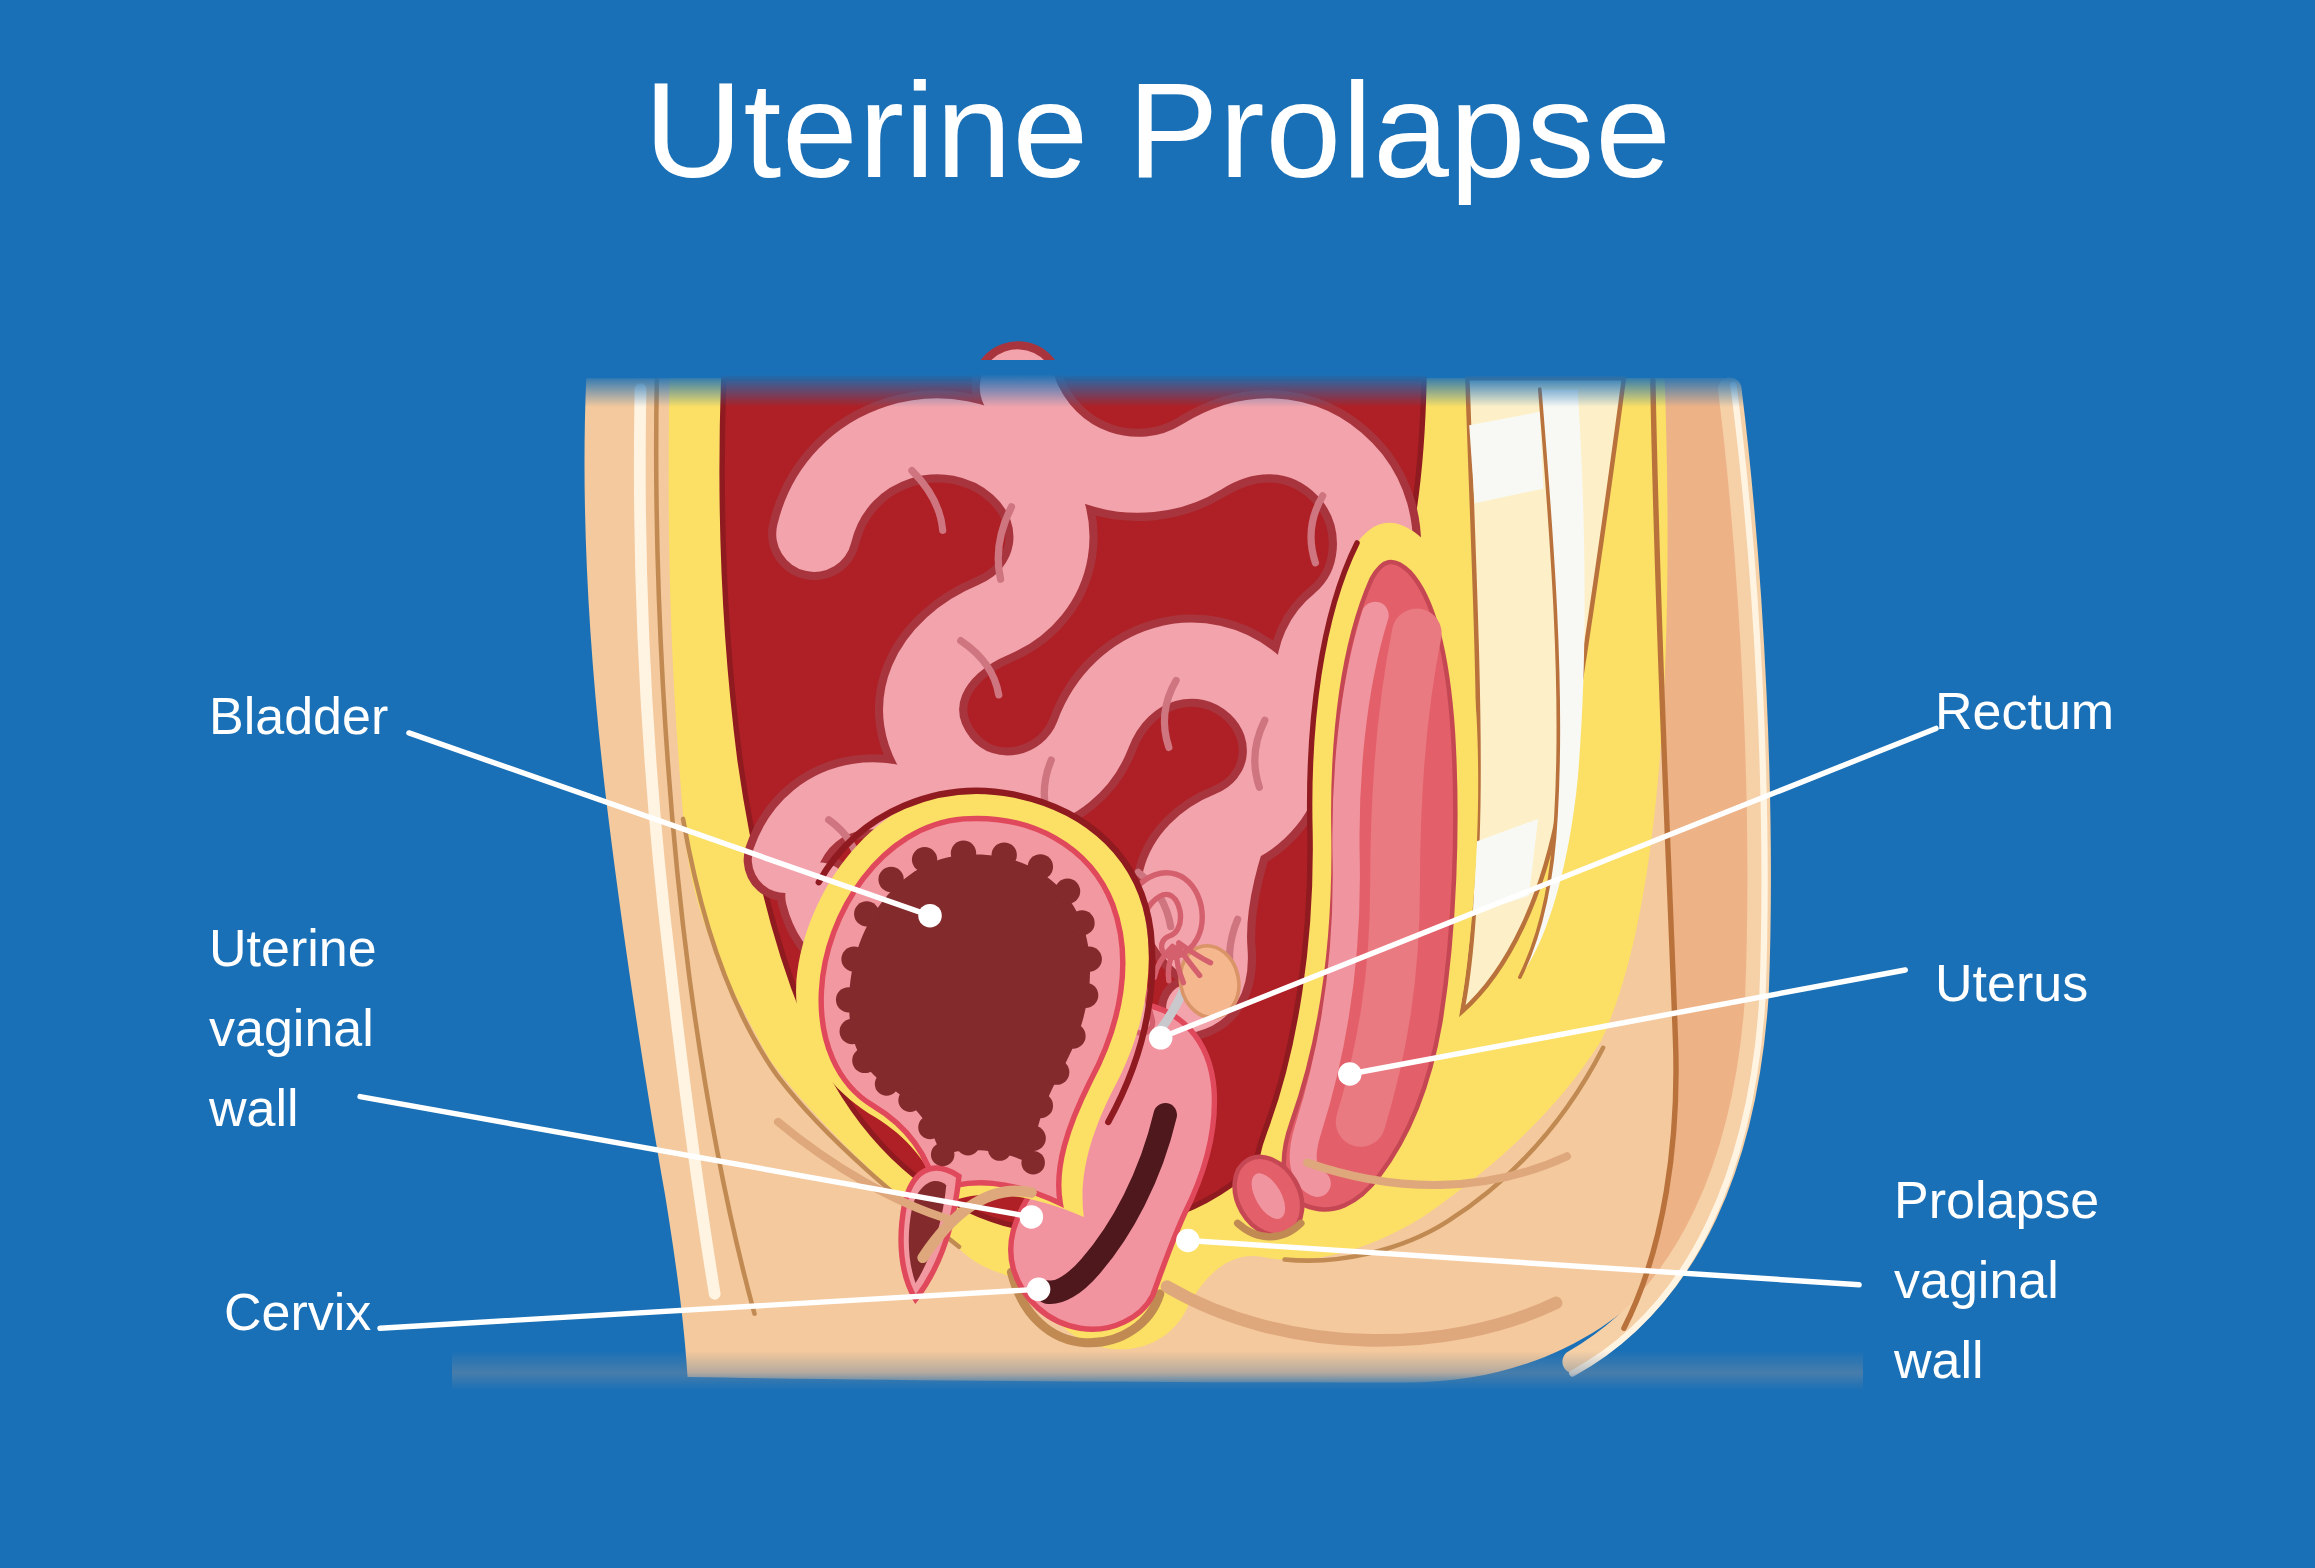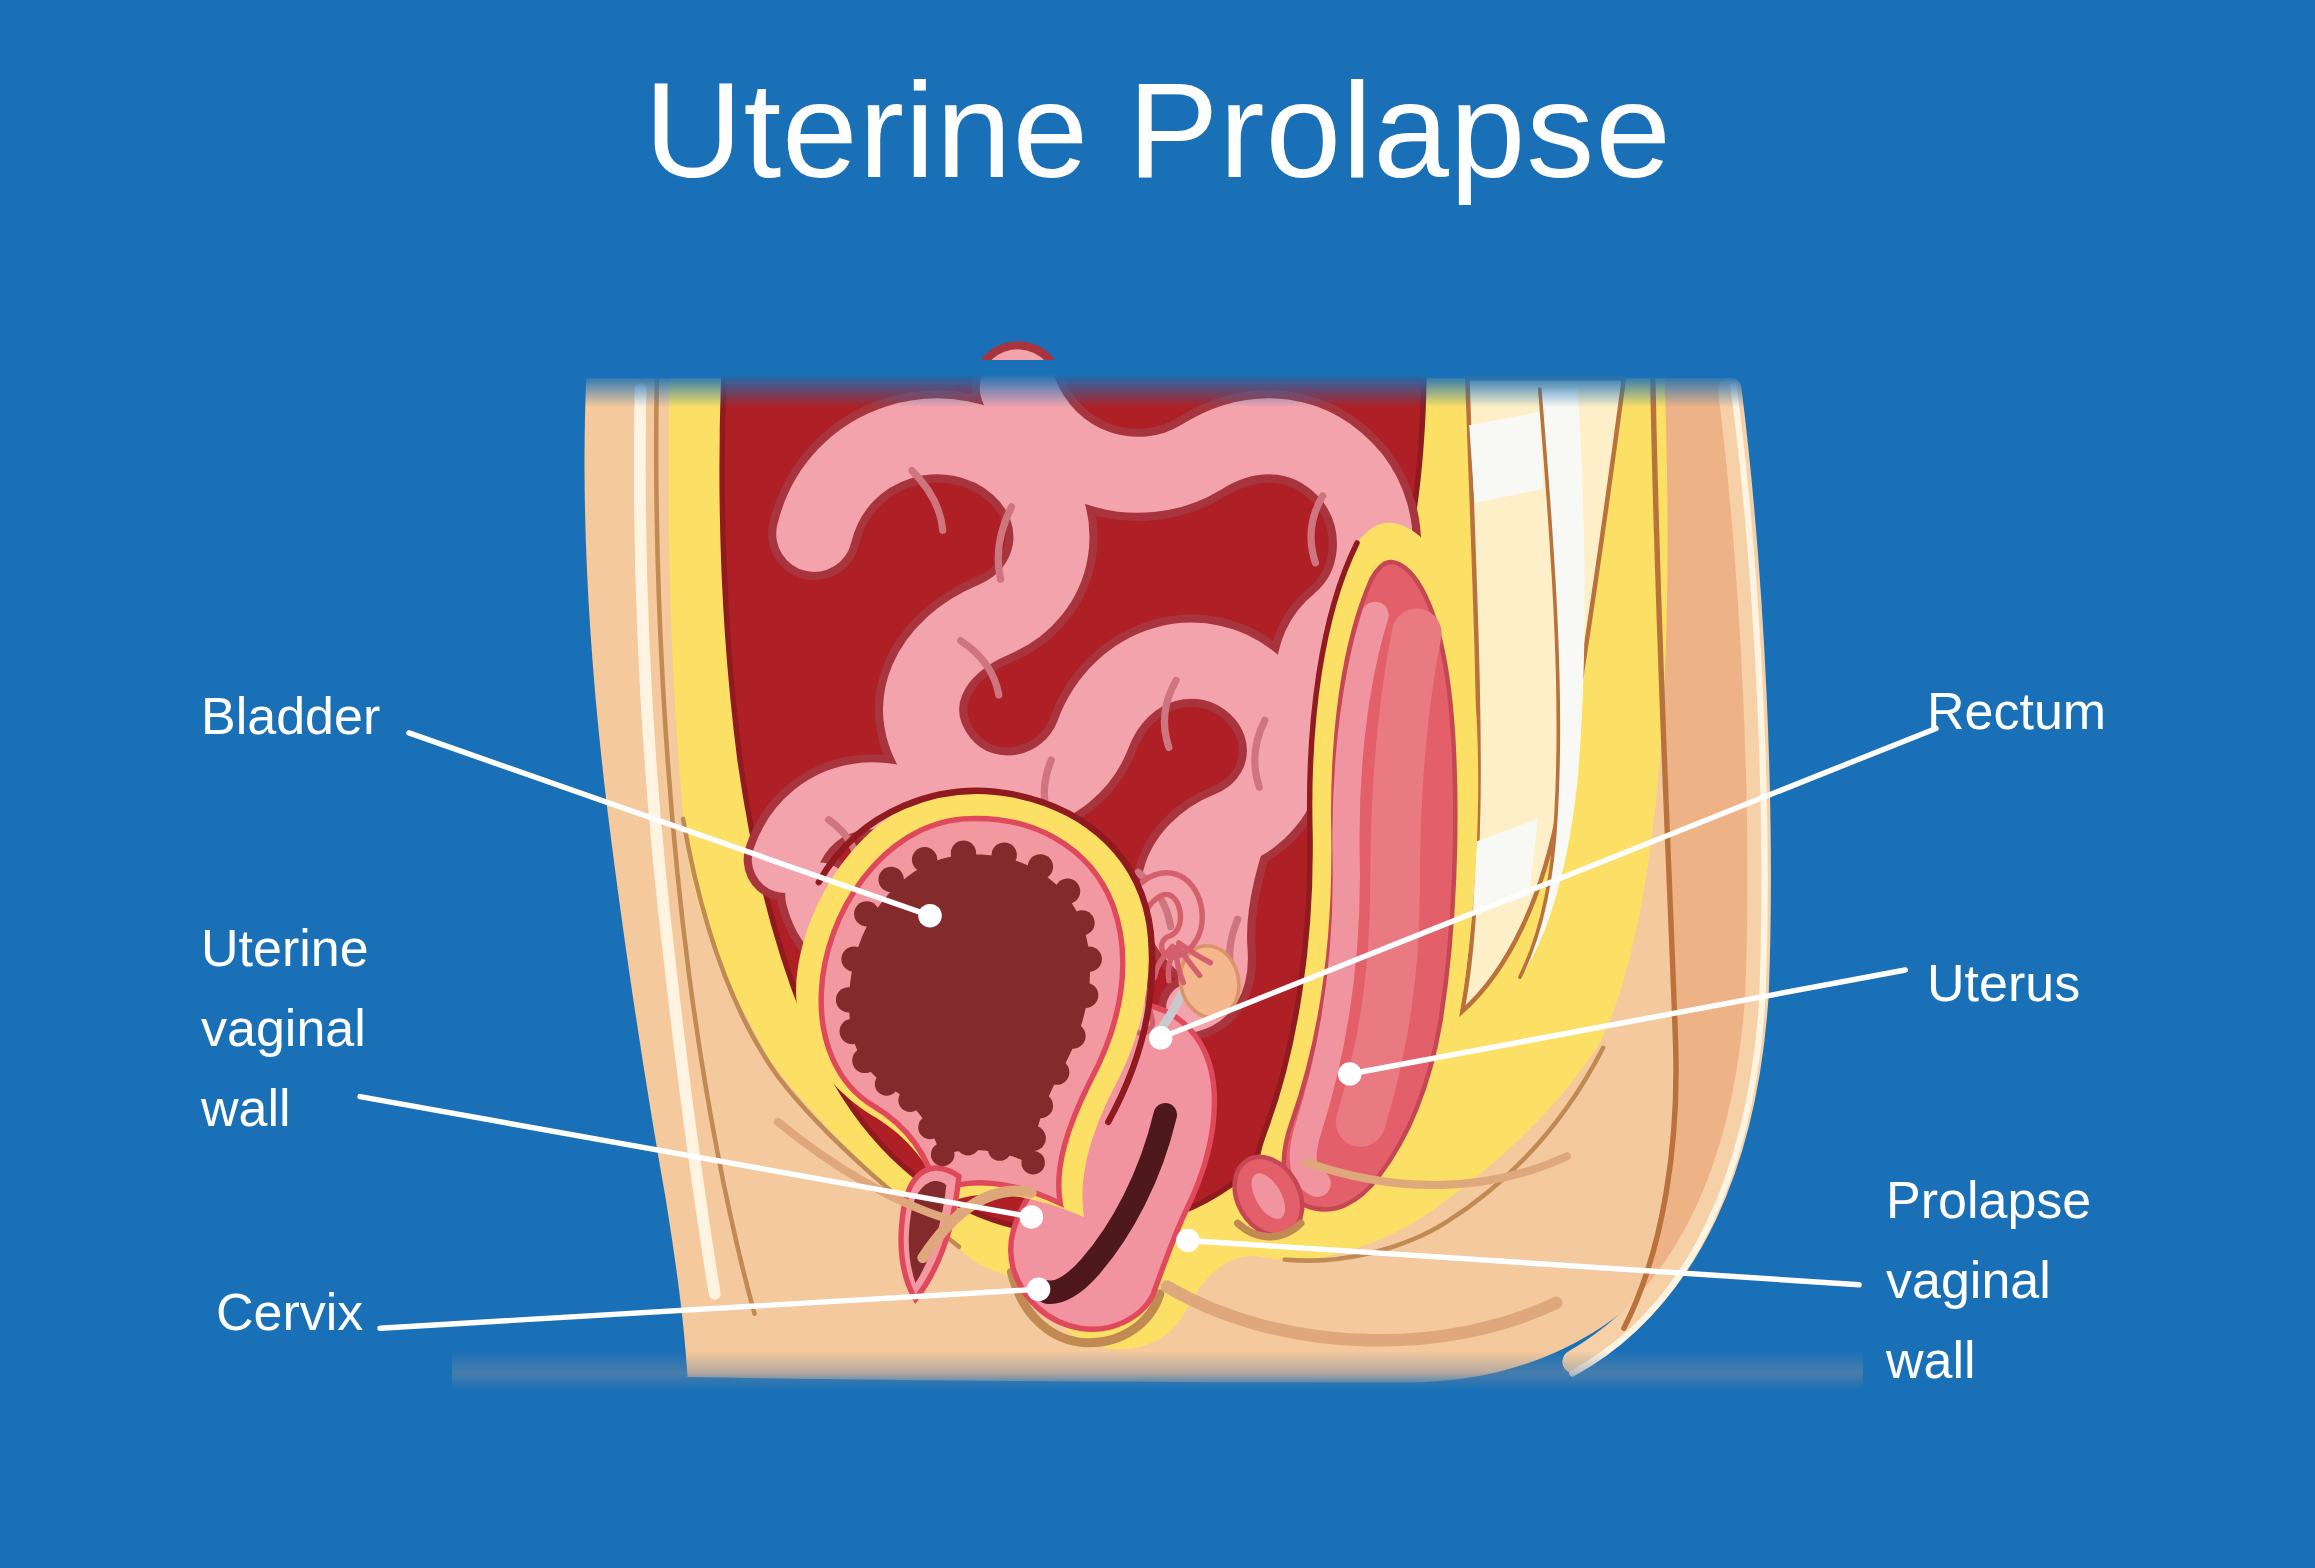--- a/index.html
+++ b/index.html
@@ -13,21 +13,21 @@
     --c-rectum:#e3606a; --c-rectum-line:#c64754; --c-rectum-lining:#f0959f; --c-rectum-inner:#ea7a81;
     --c-ovary:#f4b78e; --c-ovary-line:#da9468; --c-tube-line:#d5606d; --c-ligament:#c9c9cd;
     --c-bone:#fdf0c8; --c-bone-line:#b9723c; --c-bone-white:#f8f9f4;
   }
   html,body{margin:0;padding:0;background:var(--c-bg);}
   .stage{position:relative;width:2316px;height:1569px;overflow:hidden;
          background:var(--c-bg);font-family:"Liberation Sans","DejaVu Sans",sans-serif;}
   .title{position:absolute;left:0;top:52px;width:100%;text-align:center;
          color:var(--c-text);font-size:136px;font-weight:400;letter-spacing:0.9px;}
   .label{position:absolute;color:var(--c-text);font-size:52px;line-height:80px;
-         white-space:pre-line;font-weight:400;}
+         white-space:pre-line;font-weight:400;margin-left:8px;}
   svg{position:absolute;left:0;top:0;}
   
   .f-skin{fill:var(--c-skin)} .f-skinshade{fill:var(--c-skin-shade)} .f-fat{fill:var(--c-fat)}
   .f-cavity{fill:var(--c-cavity);stroke:var(--c-cavity-line);stroke-width:6}
   .f-bone{fill:var(--c-bone);stroke:var(--c-bone-line);stroke-width:5}
   .f-bonewhite{fill:var(--c-bone-white)}
   .f-bladderrim{fill:var(--c-bladder-rim);stroke:var(--c-organ-line);stroke-width:6}
   .f-bladderdark{fill:var(--c-bladder-dark)}
   .f-organ{fill:var(--c-organ);stroke:var(--c-organ-line);stroke-width:6}
   .f-rectum{fill:var(--c-rectum);stroke:var(--c-rectum-line);stroke-width:5}

